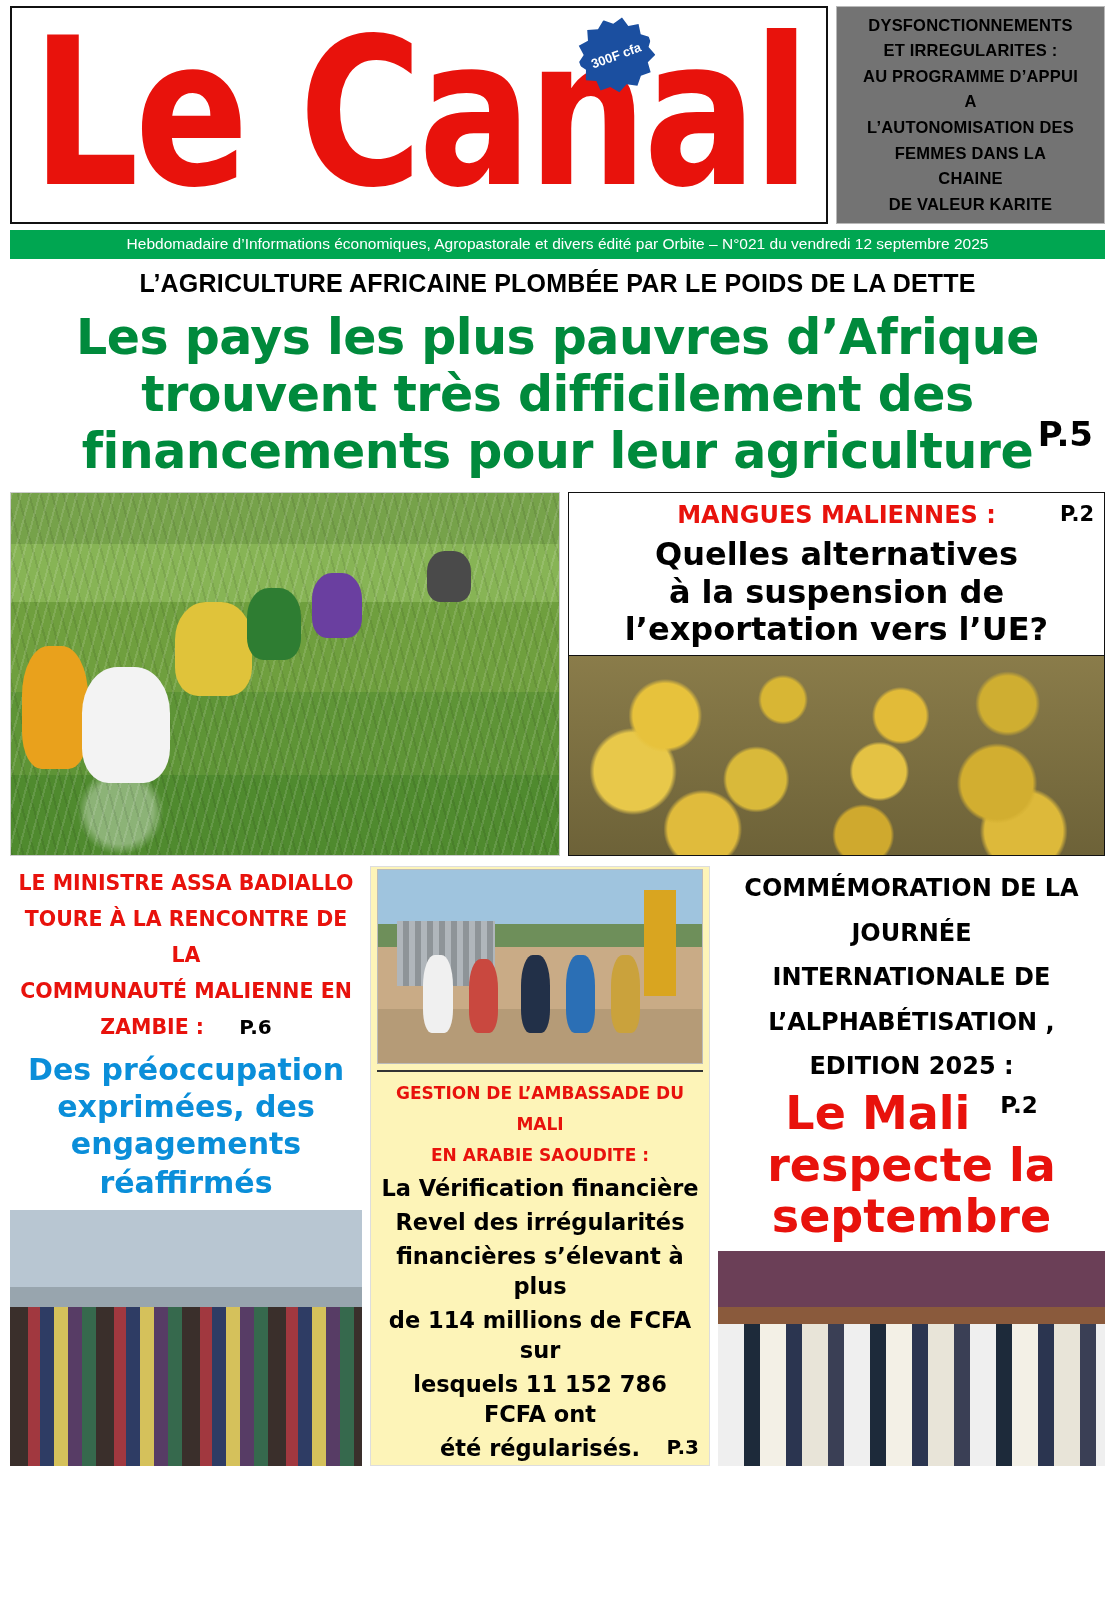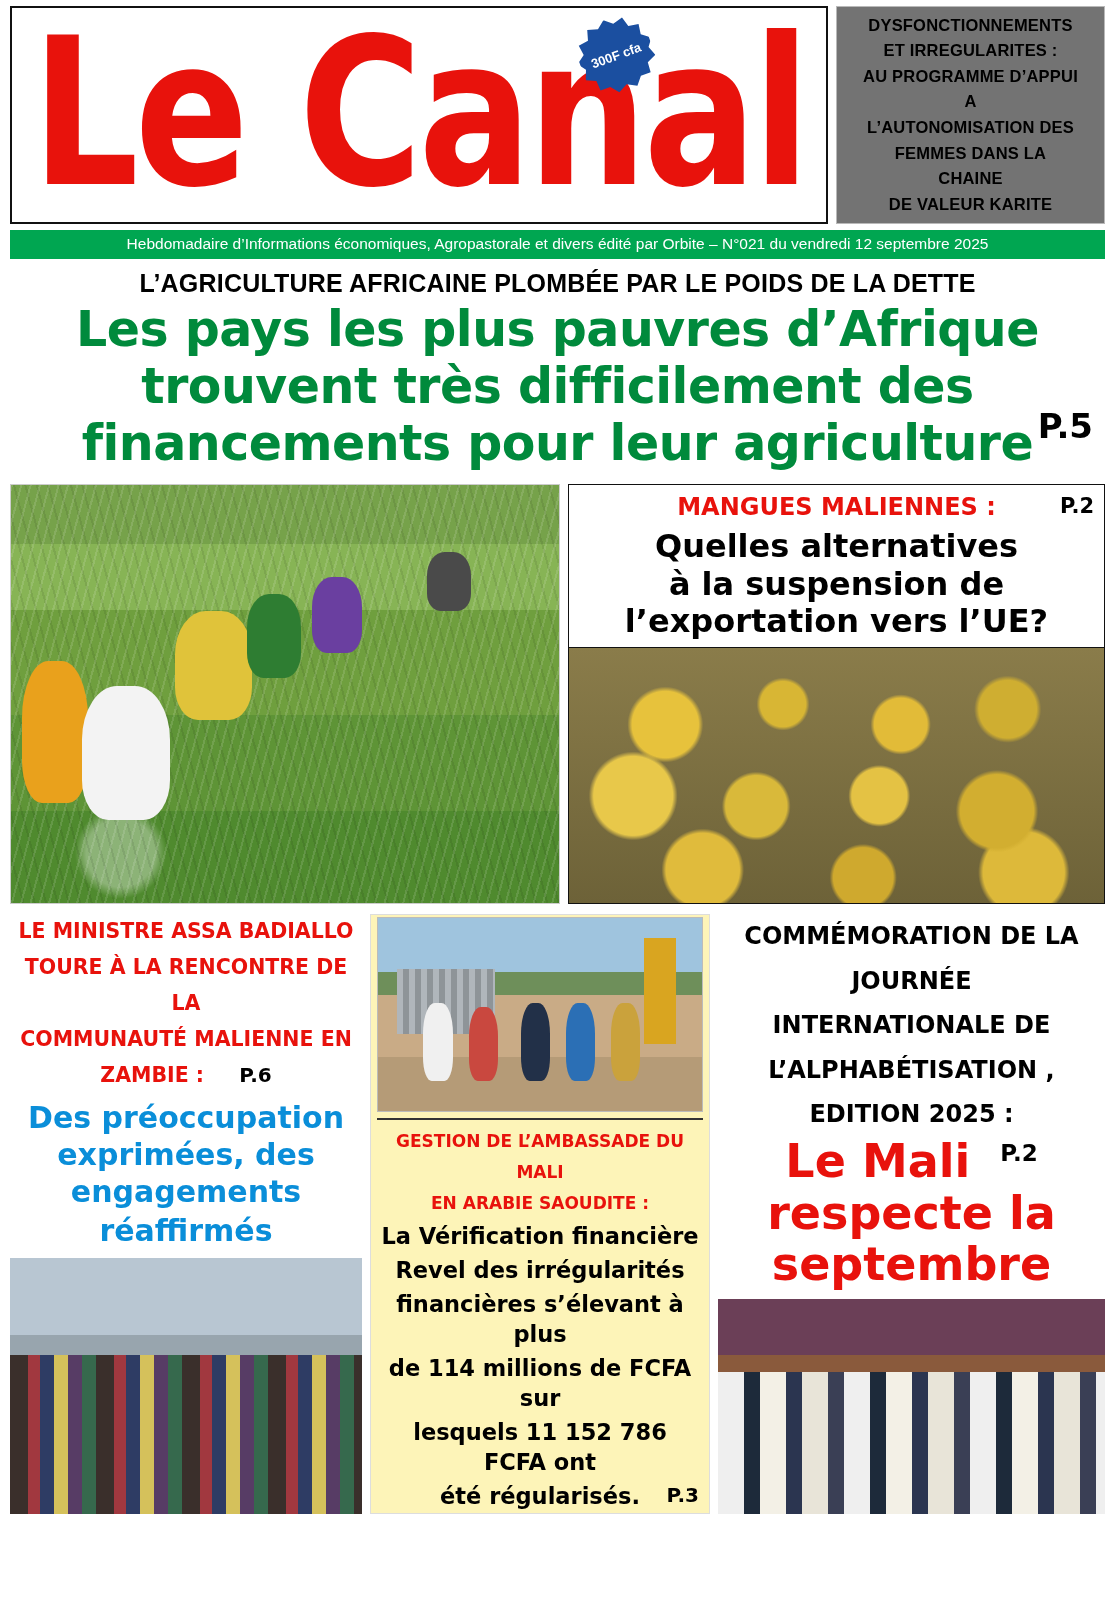--- a/index.html
+++ b/index.html
@@ -73,21 +73,21 @@
     padding:5px 4px 6px;
     font-family:"Liberation Sans", sans-serif;
   }
 
   
   .kicker {
     text-align:center;
     font-weight:bold;
     font-size:25px;
     letter-spacing:0.2px;
-    margin:10px 0 4px;
+    margin:10px 0 12px;
   }
   .lead-wrap { position:relative; }
   .lead-title {
     text-align:center;
     color:#008a3c;
     font-family:"DejaVu Sans", sans-serif;
     font-weight:bold;
     font-size:49px;
     line-height:1.16;
     letter-spacing:-0.5px;
@@ -97,21 +97,21 @@
     position:absolute;
     right:12px; top:104px;
     font-weight:bold; font-size:34px;
     font-family:"DejaVu Sans", sans-serif;
   }
 
   
   .mid {
     display:flex; gap:8px;
     margin-top:12px;
-    height:420px;
+    height:364px;
   }
   .mid-left { flex:0 0 550px; border:1px solid #ccc; overflow:hidden; position:relative; }
   .mid-right { flex:1; border:1px solid #111; display:flex; flex-direction:column; }
   .mango-head { padding:8px 10px 4px; position:relative; }
   .mango-kicker {
     color:#e8120c; font-weight:bold; font-size:24px;
     font-family:"DejaVu Sans", sans-serif;
     text-align:center;
   }
   .mango-p { position:absolute; right:10px; top:9px; font-weight:bold; font-size:21px; font-family:"DejaVu Sans", sans-serif;}

